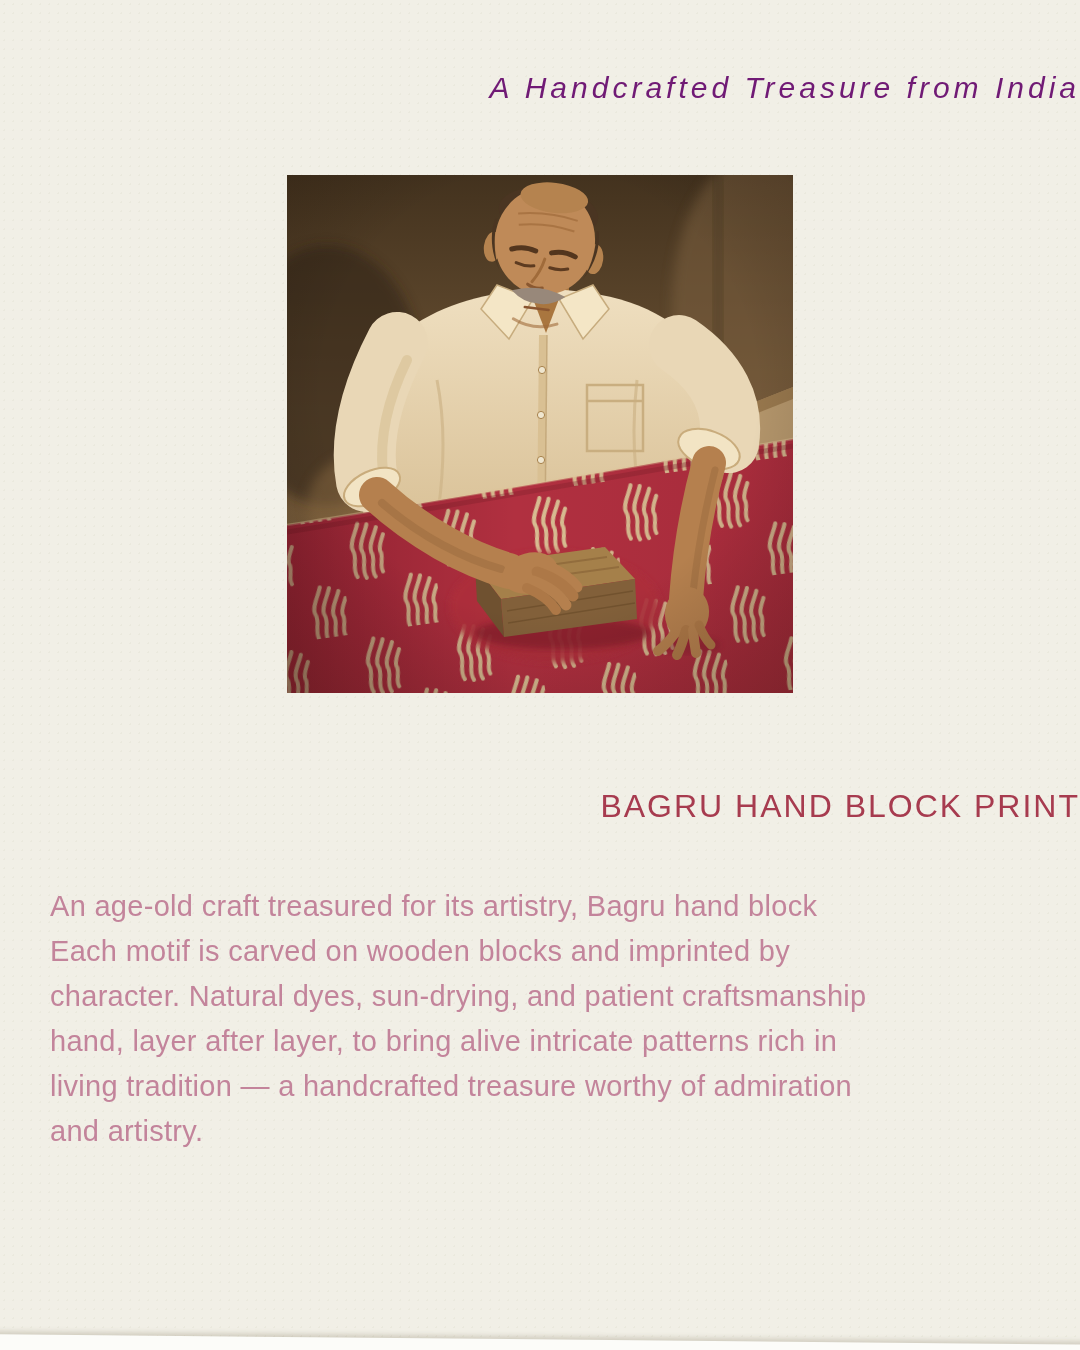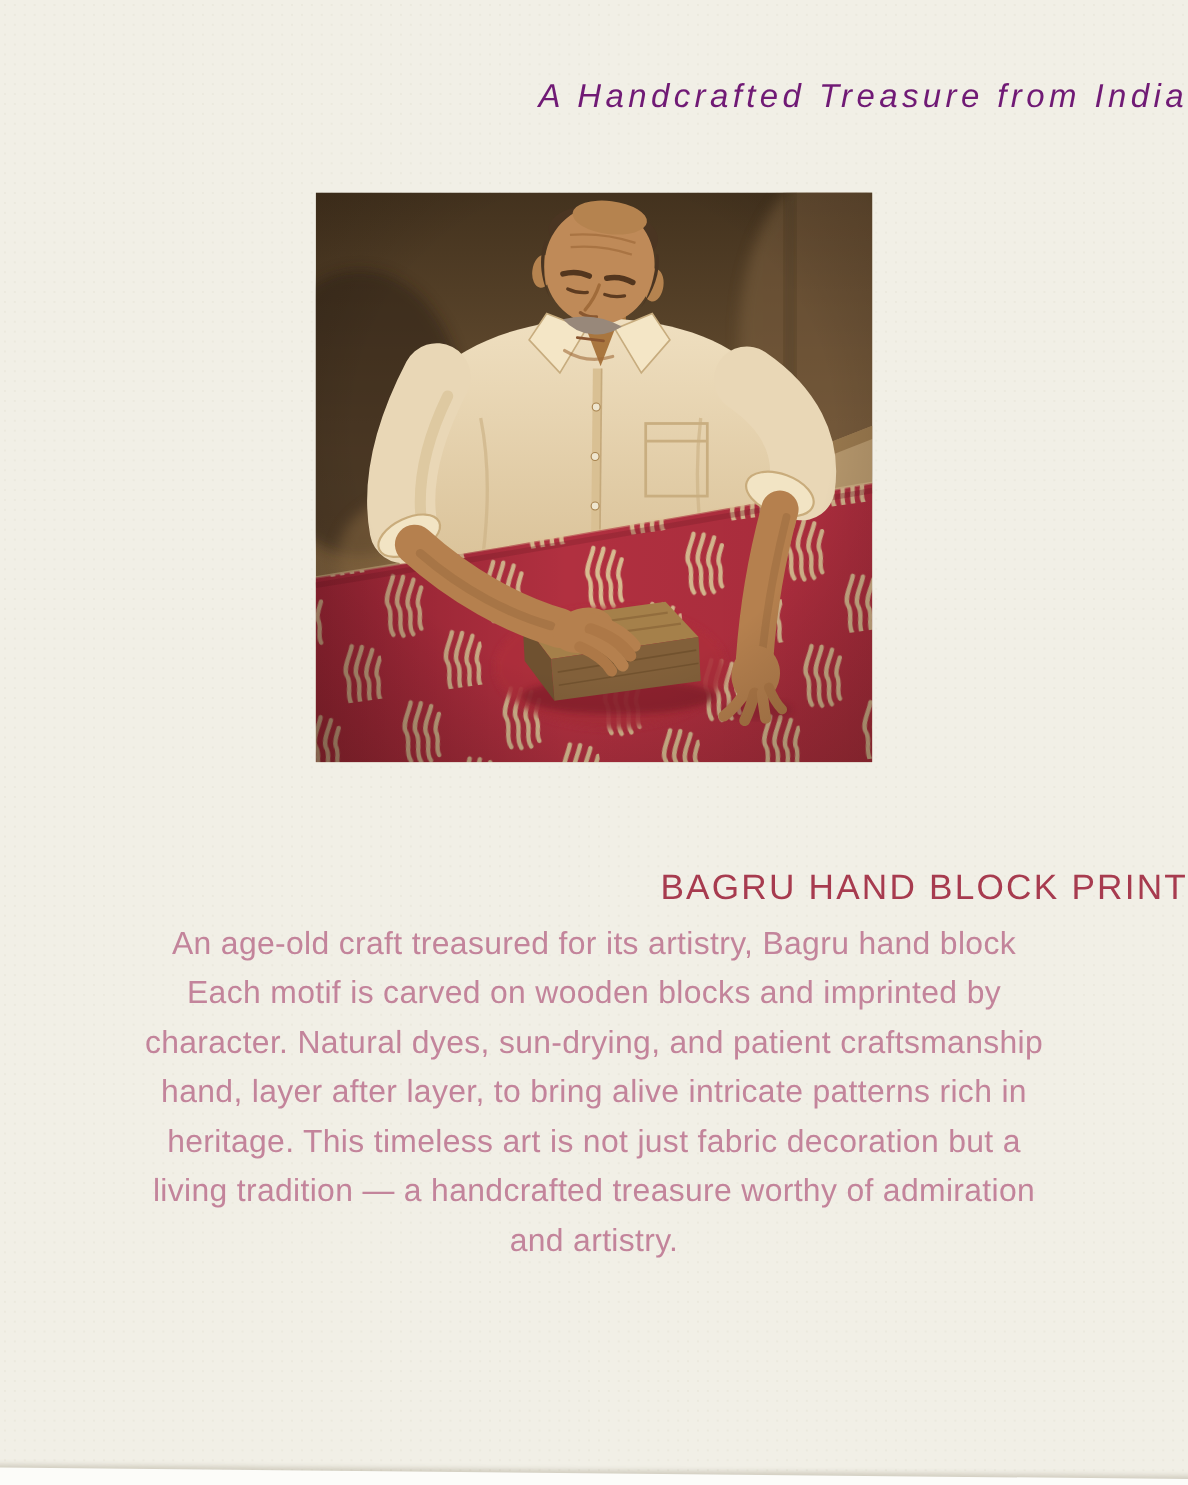--- a/index.html
+++ b/index.html
@@ -21,22 +21,22 @@
   .photo{
     position:absolute; left:287px; top:175px; width:506px; height:518px;
   }
   .photo svg{ display:block; width:100%; height:100%; }
   .section-heading{
     position:absolute; top:757px; left:0; right:0; text-align:right;
     font-size:32px; line-height:40px; font-weight:500;
     letter-spacing:2px; color:#a73b4f; white-space:nowrap;margin-top:29px;
   }
   .body-text{
-    position:absolute; top:836px; left:50%; transform:translateX(-50%);
-    width:980px; text-align:center;
+    position:absolute; top:884px; left:50%; transform:translateX(-50%);
+    width:980px; 
     font-size:29px; line-height:45px; letter-spacing:.3px;
     color:#c3849b; font-weight:400;
   }
   .paper-edge{
     position:absolute; left:-20px; top:1334px; width:1140px; height:90px;
     background:#fcfcf9;
     transform:rotate(.55deg); transform-origin:0 0;
     box-shadow:0 -3px 5px rgba(140,130,105,.30);
   }
 </style>
@@ -184,20 +184,19 @@
     </svg>
   </div>
 
   <div class="section-heading">BAGRU HAND BLOCK PRINT</div>
 
   <div class="body-text">
     <div>An age-old craft treasured for its artistry, Bagru hand block</div>
     <div>Each motif is carved on wooden blocks and imprinted by</div>
     <div>character. Natural dyes, sun-drying, and patient craftsmanship</div>
     <div>hand, layer after layer, to bring alive intricate patterns rich in</div>
-    <div>heritage. This timeless art is not just fabric decoration but a</div>
     <div>living tradition — a handcrafted treasure worthy of admiration</div>
     <div>and artistry.</div>
   </div>
 
   <div class="paper-edge"></div>
 
 </div>
 
 </body></html>

